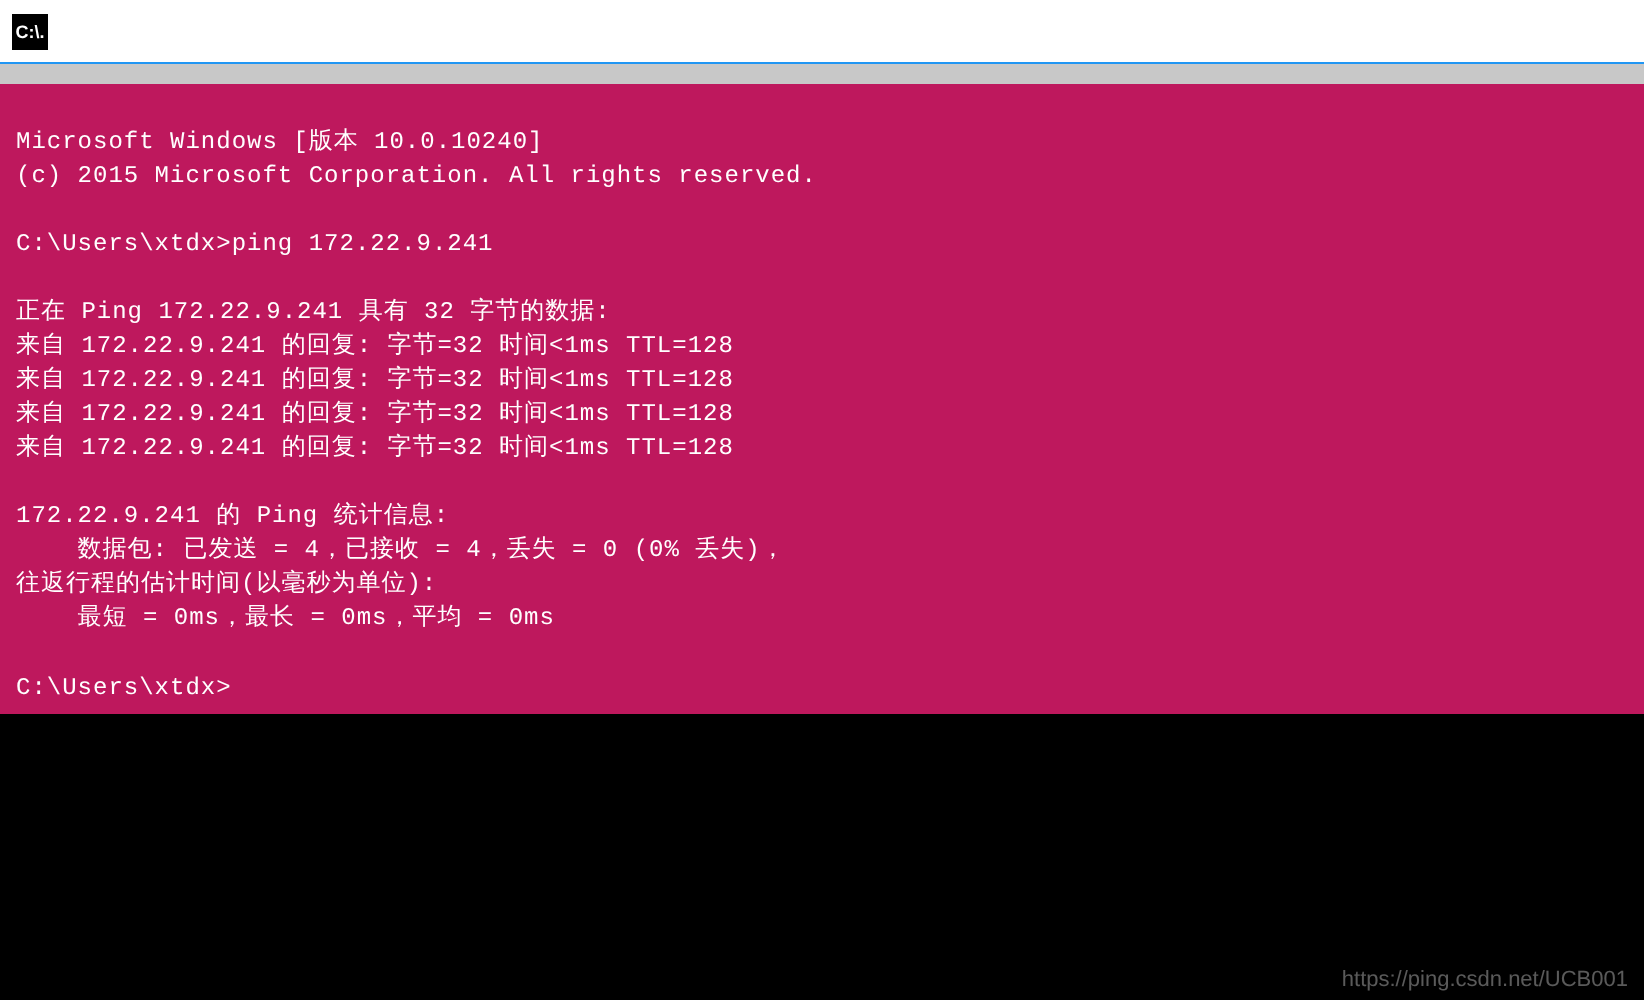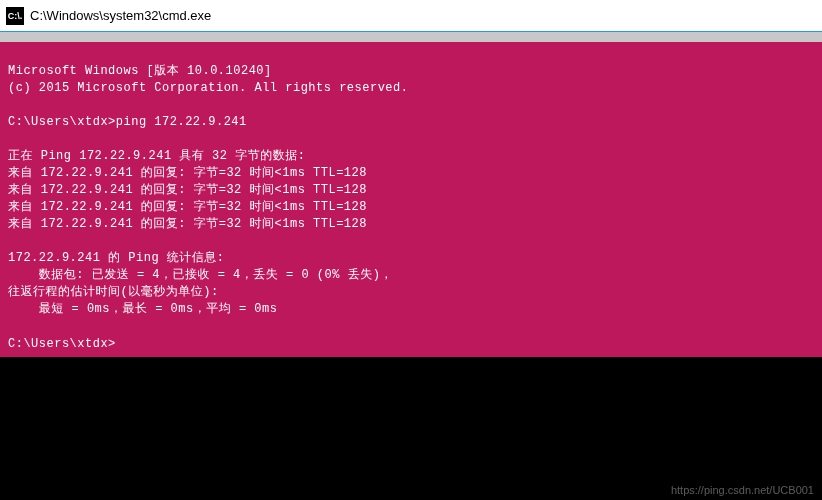--- a/index.html
+++ b/index.html
@@ -57,21 +57,20 @@
     font-family: sans-serif;
     font-size: 11px;
     color: rgba(200,200,200,0.45);
   }
 </style>
 </head>
 <body>
 
 <div class="title-bar">
   <span class="title-icon">C:\.</span>
-  <span class="title-text">C:\Windows\system32\cmd.exe</span>
 </div>
 
 <div class="top-edge"></div>
 
 <div class="console">
 <span>Microsoft Windows [版本 10.0.10240]</span>
 <span>(c) 2015 Microsoft Corporation. All rights reserved.</span>
 
 <span><span>C:\Users\xtdx&gt;</span><span>ping 172.22.9.241</span></span>
 

